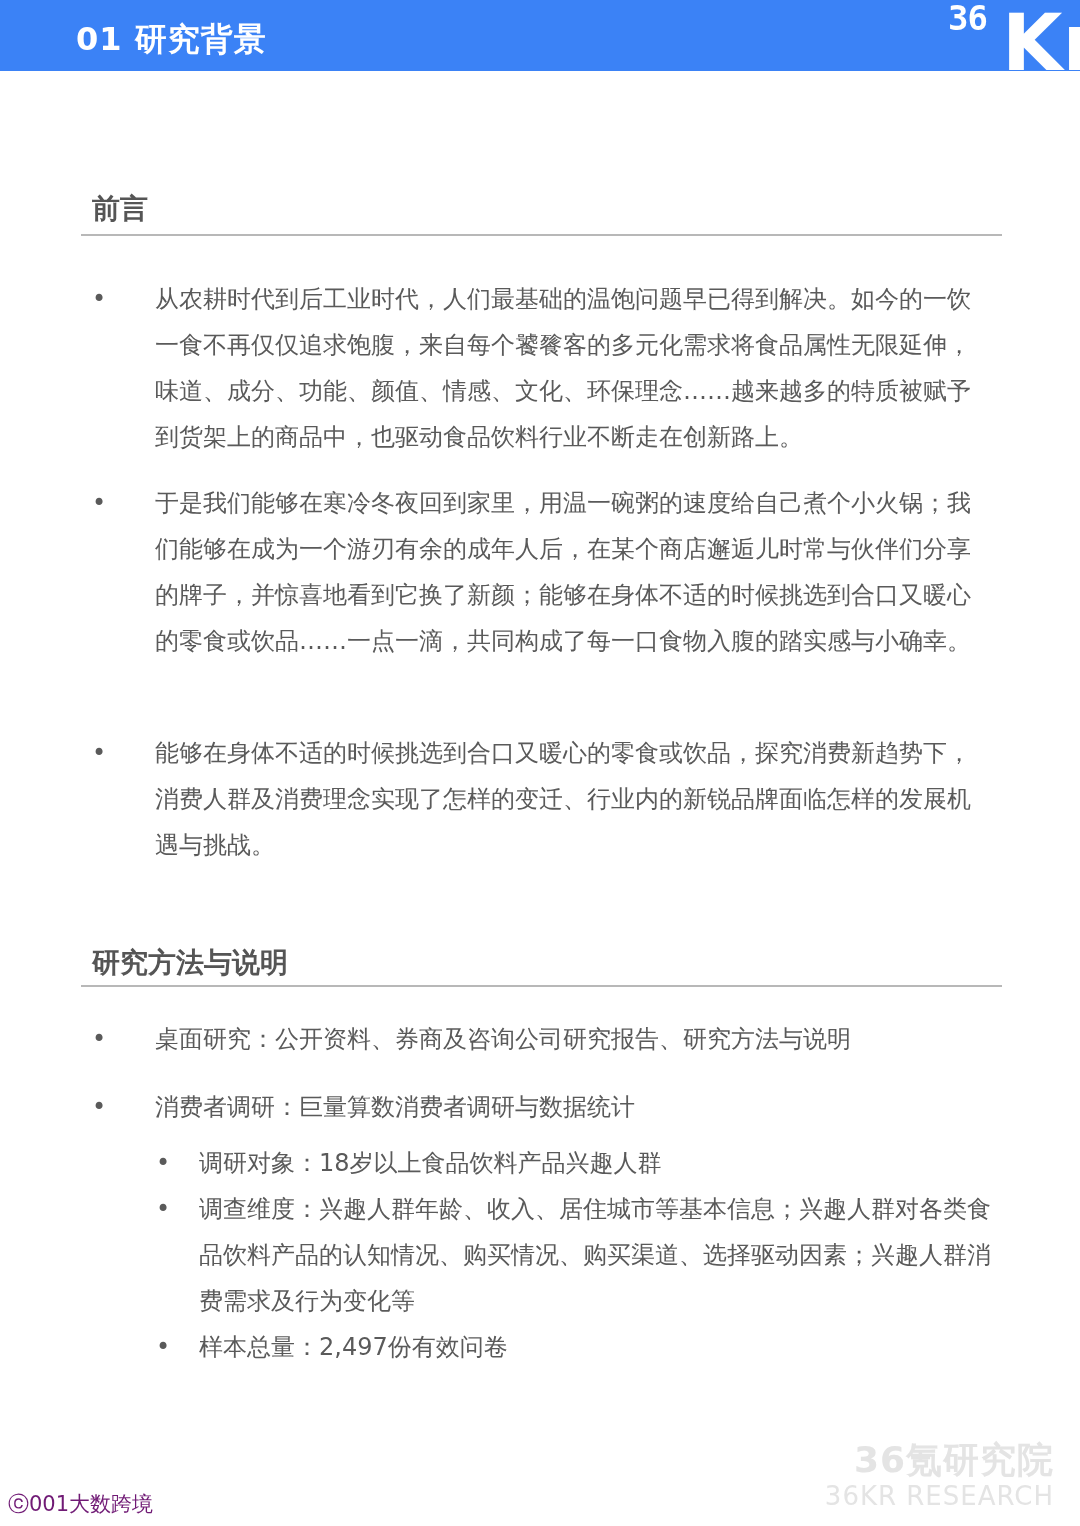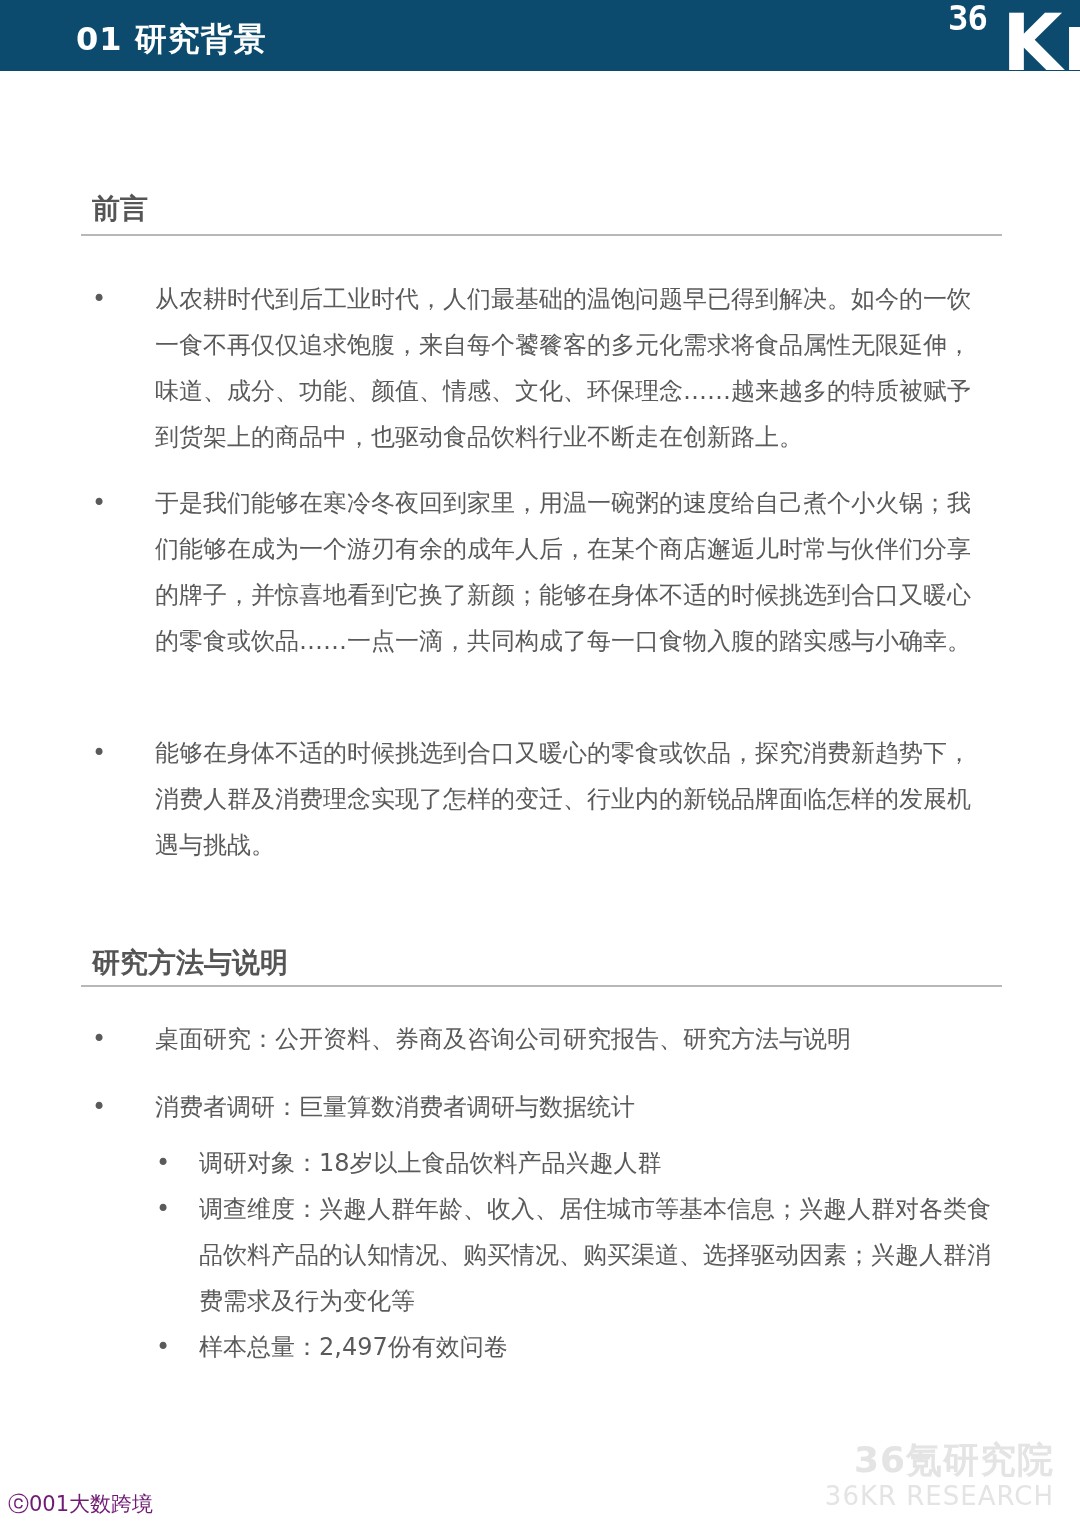--- a/index.html
+++ b/index.html
@@ -4,21 +4,21 @@
 <style>
   html, body { margin: 0; padding: 0; }
   body {
     width: 1080px; height: 1526px; position: relative; overflow: hidden;
     background: #ffffff;
     font-family: "DejaVu Sans", "Liberation Sans", sans-serif;
     color: #555555;
   }
   .banner {
     position: absolute; left: 0; top: 0; width: 1080px; height: 71px;
-    background: #0c4a6e;
+    background: #3b82f6;
     text-align: center;
   }
   .banner-title {
     position: absolute; left: 76px; top: 18px;
     font-size: 32px; font-weight: bold; color: #ffffff; letter-spacing: 1px;
   }
   .logo {
     position: absolute; right: 0; top: 0; height: 79px; width: 140px; overflow: hidden;
   }
   .logo-36 {

